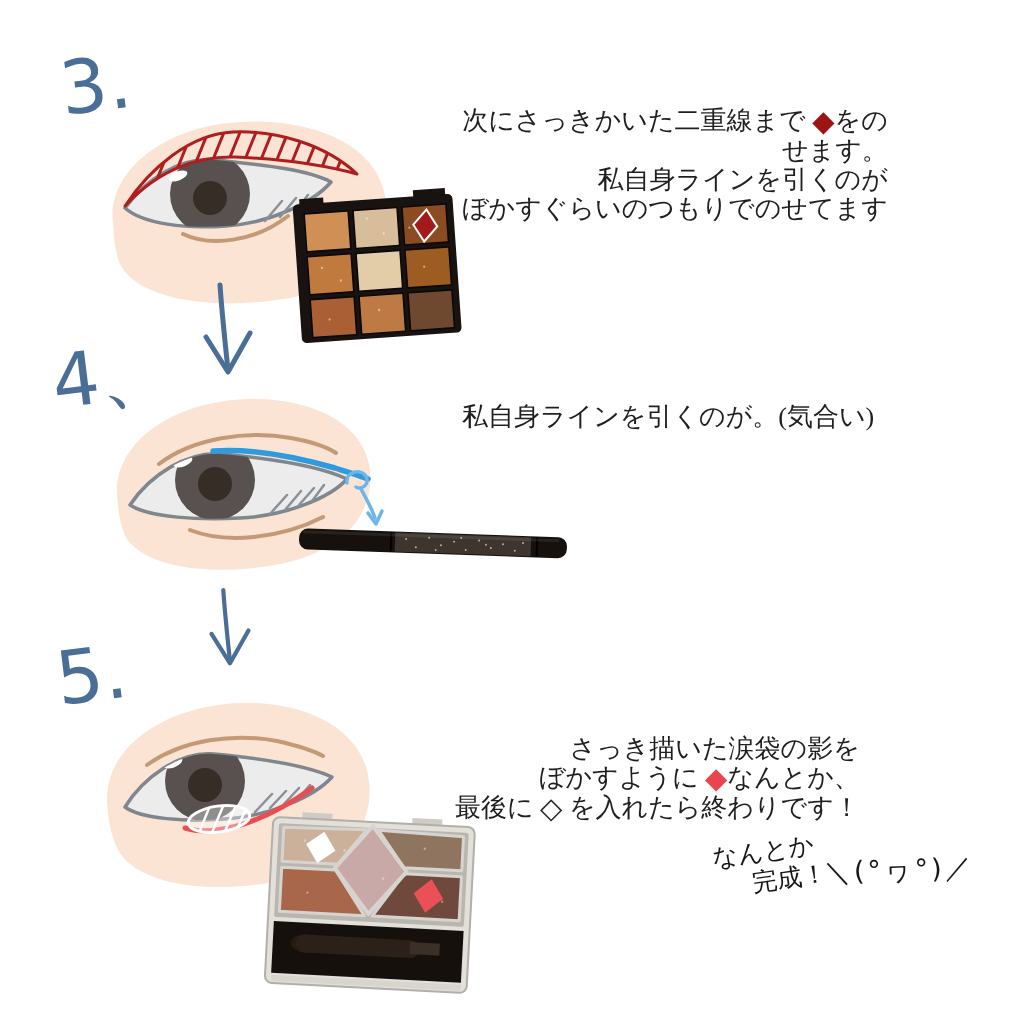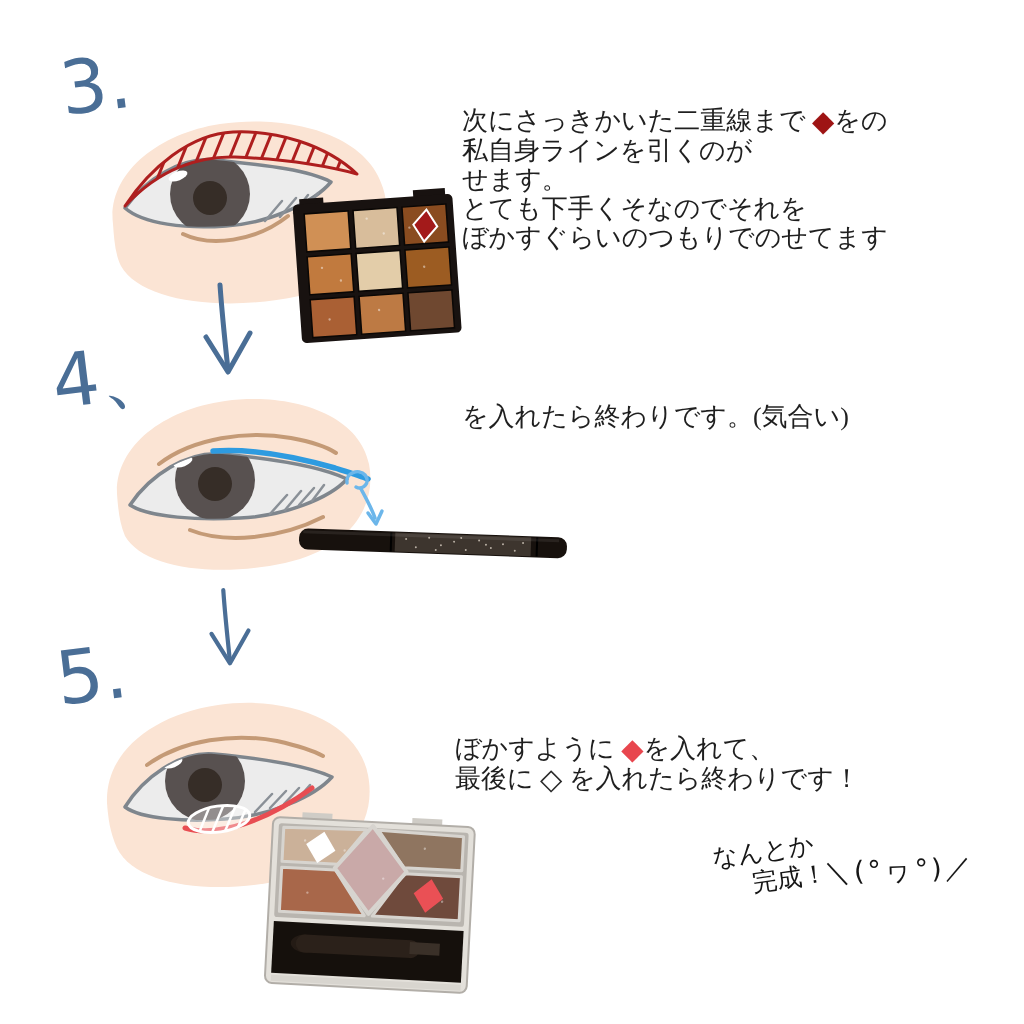--- a/index.html
+++ b/index.html
@@ -4,21 +4,21 @@
 <style>
   html,body{margin:0;padding:0;background:#ffffff;}
   .canvas{position:relative;width:1024px;height:1024px;background:#ffffff;overflow:hidden;
           font-family:"Liberation Serif","DejaVu Serif",serif;}
   .abs{position:absolute;}
   .step-num{position:absolute;color:#4a6e96;font-family:"DejaVu Sans",sans-serif;
             font-size:74px;line-height:1;transform:rotate(-7deg);}
   .n3{left:60px;top:48px;}
   .n4{left:52px;top:338px;}
   .n5{left:56px;top:638px;}
-  .text-block{position:absolute;font-size:26px;line-height:29px;color:#1f1f1f;white-space:nowrap;}
+  .text-block{position:absolute;font-size:26px;line-height:29px;color:#1f1f1f;white-space:nowrap;text-align:right;}
   .t1{left:462px;top:106px;}
   .t2{left:462px;top:402px;}
   .t3{left:455px;top:734px;}
   .dia{font-size:29px;line-height:1;vertical-align:-2px;}
   .eye1{left:85px;top:106px;width:310px;height:210px;}
   .palette9{left:292px;top:190px;width:170px;height:152px;transform:rotate(-4deg);}
   .eye2{left:95px;top:386px;width:300px;height:195px;}
   .pen{left:291px;top:518px;width:290px;height:50px;transform:rotate(2deg);}
   .eye3{left:83px;top:691px;width:300px;height:208px;}
   .palette5{left:262px;top:808px;width:218px;height:188px;transform:rotate(3deg);}
@@ -104,23 +104,22 @@
         <circle cx="132" cy="80" r="1.2"></circle>
         <circle cx="84" cy="120" r="1.2"></circle>
       <circle cx="34" cy="126" r="1.2"></circle>
         <circle cx="120" cy="40" r="1.2"></circle>
     </g>
     <polygon points="136,23 148,39 136,55 124,39" stroke="#ffffff" stroke-width="2" transform="rotate(8 136 39)" fill="#a31a1a"></polygon>
   </svg>
 
   <div class="text-block t1">
     <div><span>次にさっきかいた二重線まで </span><span class="dia" style="color: rgb(158, 20, 20);">◆</span><span>をの</span></div>
+    <div>せます。</div>
     <div>私自身ラインを引くのが</div>
-    <div>せます。</div>
-    <div>とても下手くそなのでそれを</div>
     <div>ぼかすぐらいのつもりでのせてます</div>
   </div>
 
   <svg class="abs a1" viewBox="0 0 60 100">
     <g fill="none" stroke="#4a6e96" stroke-width="5" stroke-linecap="round" stroke-linejoin="round">
       <path d="M22,5 C24,34 27,62 30,90"></path>
       <path d="M8,57 L30,92 L52,53"></path>
     </g>
   </svg>
 
@@ -173,21 +172,21 @@
         <circle cx="212" cy="24" r="1"></circle>
       <circle cx="224" cy="30" r="1"></circle>
         <circle cx="145" cy="32" r="1"></circle>
         <circle cx="170" cy="19" r="1"></circle>
       <circle cx="195" cy="25" r="1"></circle>
         <circle cx="232" cy="22" r="1"></circle>
     </g>
   </svg>
 
   <div class="text-block t2">
-    <div>を入れたら終わりです。(気合い)</div>
+    <div>私自身ラインを引くのが。(気合い)</div>
   </div>
 
   <svg class="abs a2" viewBox="0 0 60 100">
     <g fill="none" stroke="#4a6e96" stroke-width="5" stroke-linecap="round" stroke-linejoin="round">
       <path d="M22,5 C24,34 27,62 30,90"></path>
       <path d="M8,57 L30,92 L52,53"></path>
     </g>
   </svg>
 
   <div class="step-num n5">5.</div>
@@ -248,21 +247,22 @@
     <polygon points="56,26 71,42 56,58 41,42" transform="rotate(10 56 42)" fill="#ffffff"></polygon>
     <polygon points="166,68 181,85 166,102 151,85" transform="rotate(8 166 85)" fill="#ea5055"></polygon>
     <rect x="13" y="118" width="190" height="52" fill="#15100c"></rect>
     <ellipse cx="46" cy="139" rx="15" ry="9" fill="#241b15"></ellipse>
     <rect x="36" y="130" width="124" height="18" rx="9" fill="#2b211a"></rect>
     <rect x="150" y="132" width="30" height="12" fill="#3a3028"></rect>
     <rect x="13" y="172" width="190" height="6" fill="#d8d5cf"></rect>
   </svg>
 
   <div class="text-block t3">
-    <div><span>ぼかすように </span><span class="dia" style="color: rgb(232, 70, 78);">◆</span><span>を入れて、</span></div>
+    <div>さっき描いた涙袋の影を</div>
+    <div><span>ぼかすように </span><span class="dia" style="color: rgb(232, 70, 78);">◆</span><span>なんとか、</span></div>
     <div><span>最後に </span><span class="dia" style="color: rgb(42, 42, 42);">◇</span><span> を入れたら終わりです！</span></div>
   </div>
 
   <div class="handwrite">
     <div>なんとか</div>
     <div class="hw-line2">完成！</div>
   </div>
   <div class="kaomoji">＼(°ヮ°)／</div>
 
 </div>

